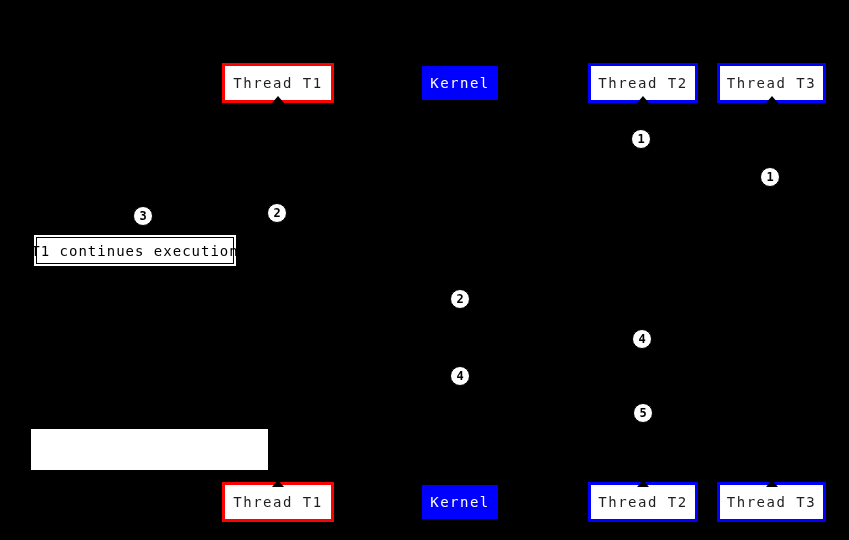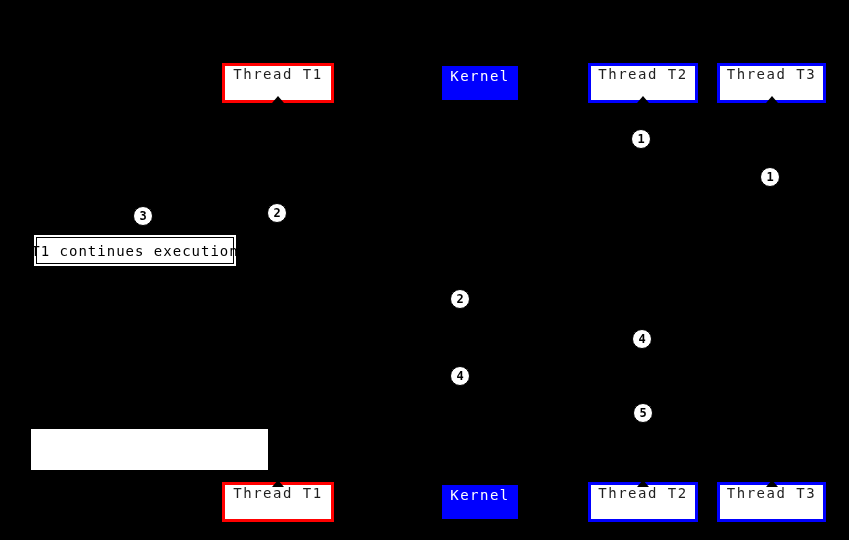--- a/index.html
+++ b/index.html
@@ -12,27 +12,27 @@
     width: 849px;
     height: 540px;
     overflow: hidden;
     background: #000;
   }
   .participant {
     position: absolute;
     box-sizing: border-box;
     border: 3px solid;
     display: flex;
-    align-items: flex-start;
+    align-items: center;
     justify-content: center;
     font-size: 14px;
     letter-spacing: 1.5px;
     white-space: nowrap;
   }
-  .participant.kernel { border-width: 2px; margin-left: 20px; }
+  .participant.kernel { border-width: 2px; }
   .notch {
     position: absolute;
     left: 50%;
     transform: translateX(-50%);
     width: 0; height: 0;
     border-left: 6px solid transparent;
     border-right: 6px solid transparent;
     border-bottom: 7px solid #000;
   }
   .notch-bottom { bottom: -3px; }

